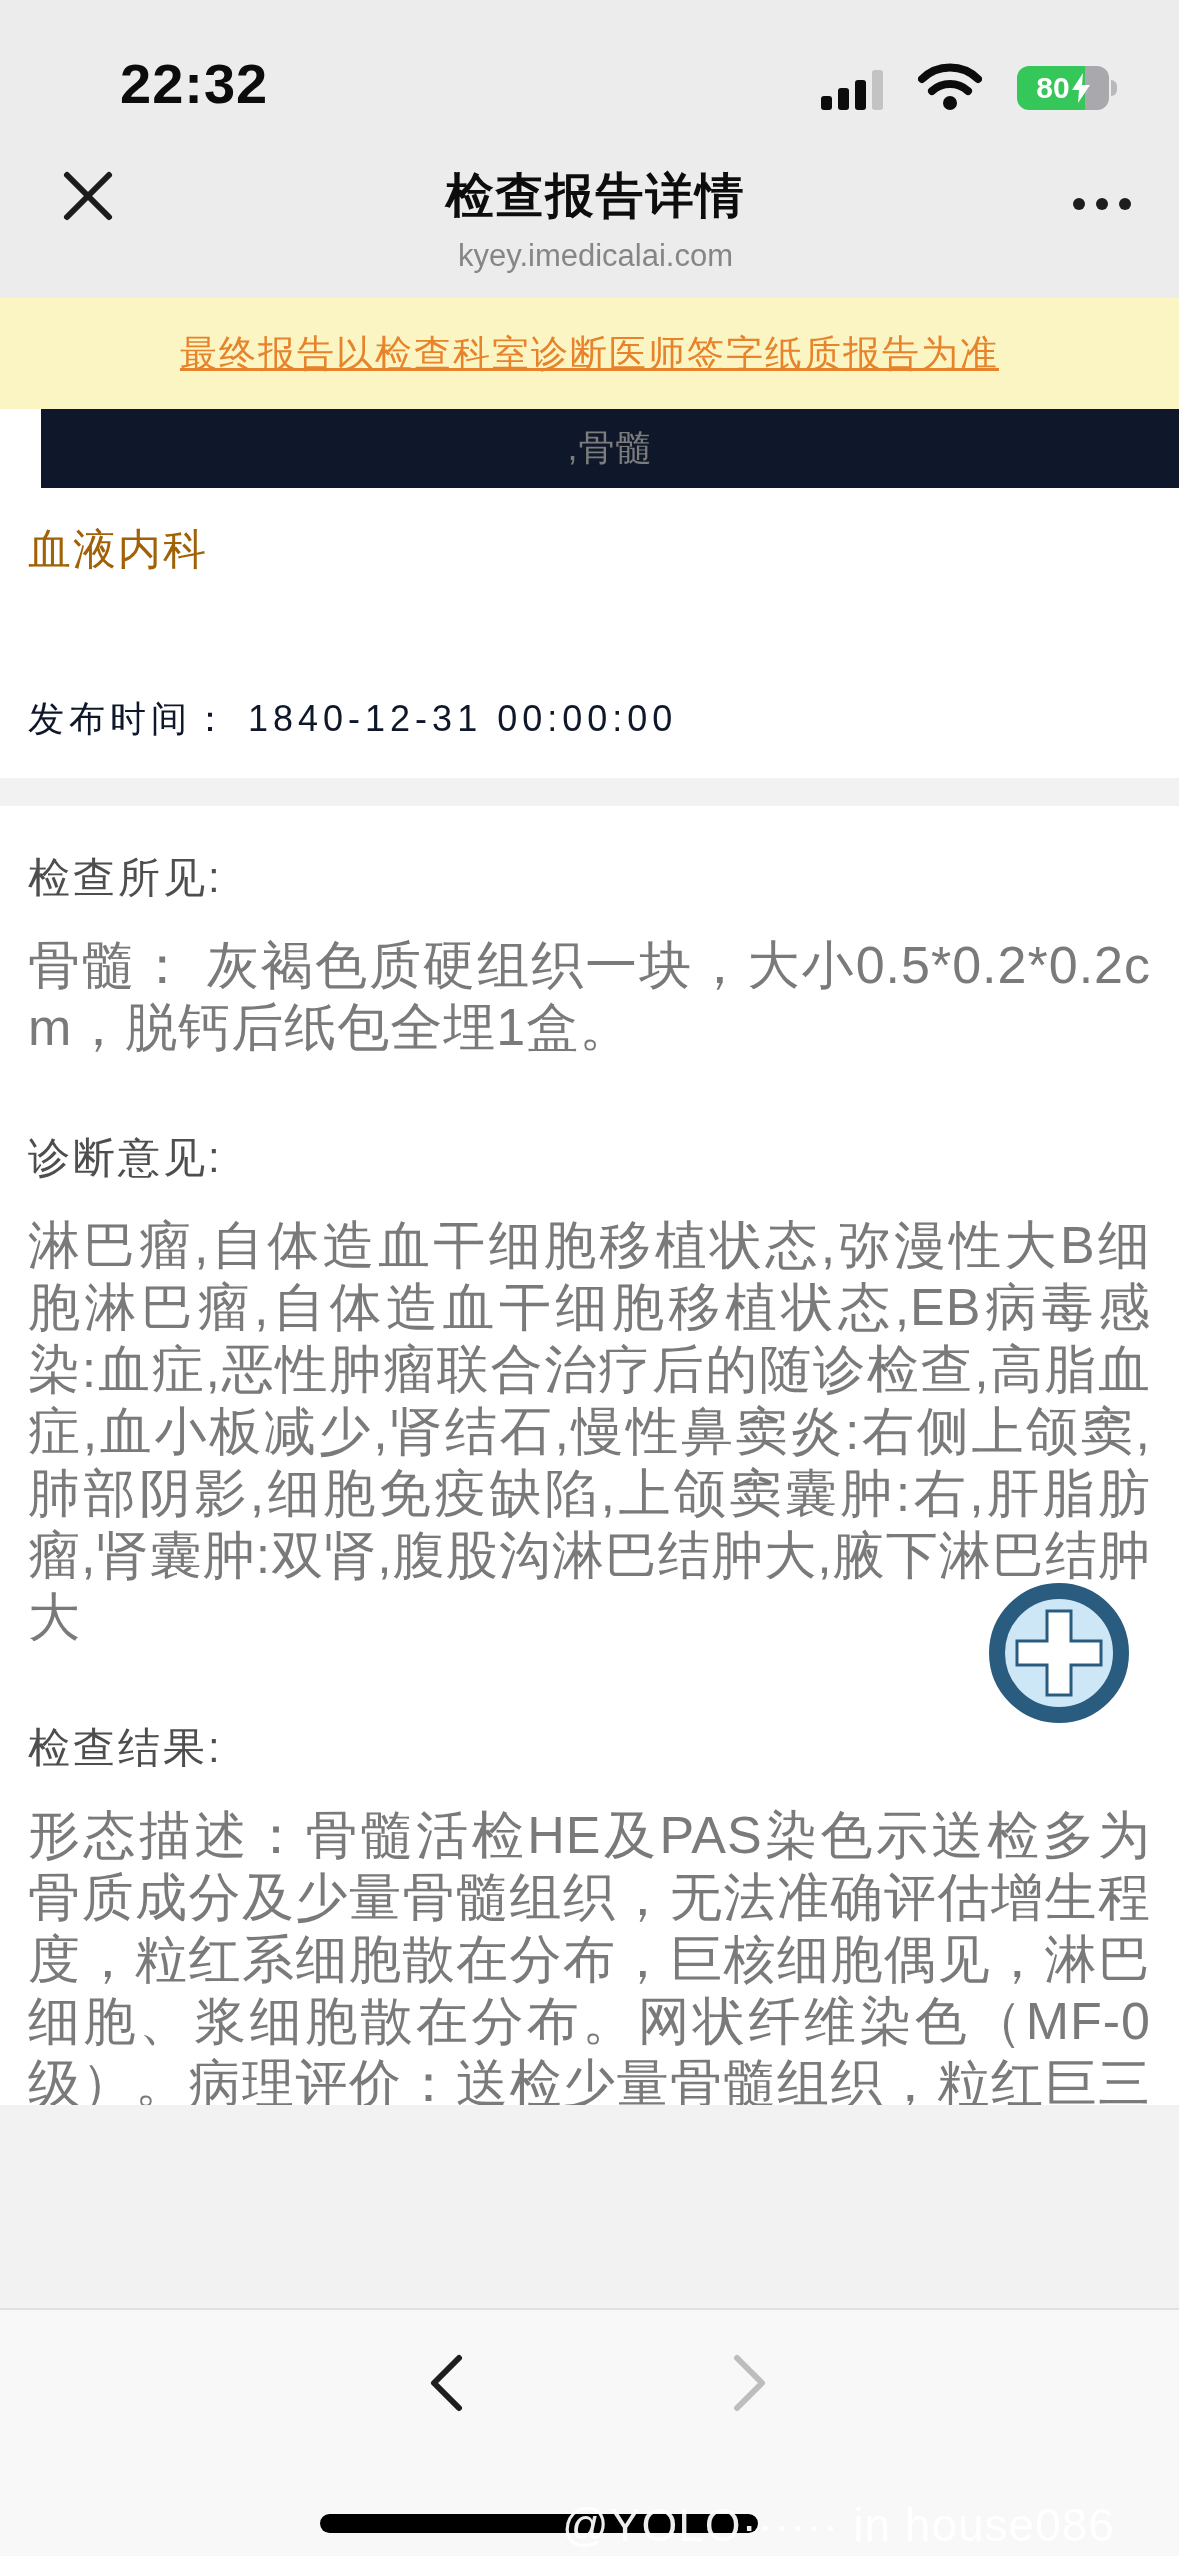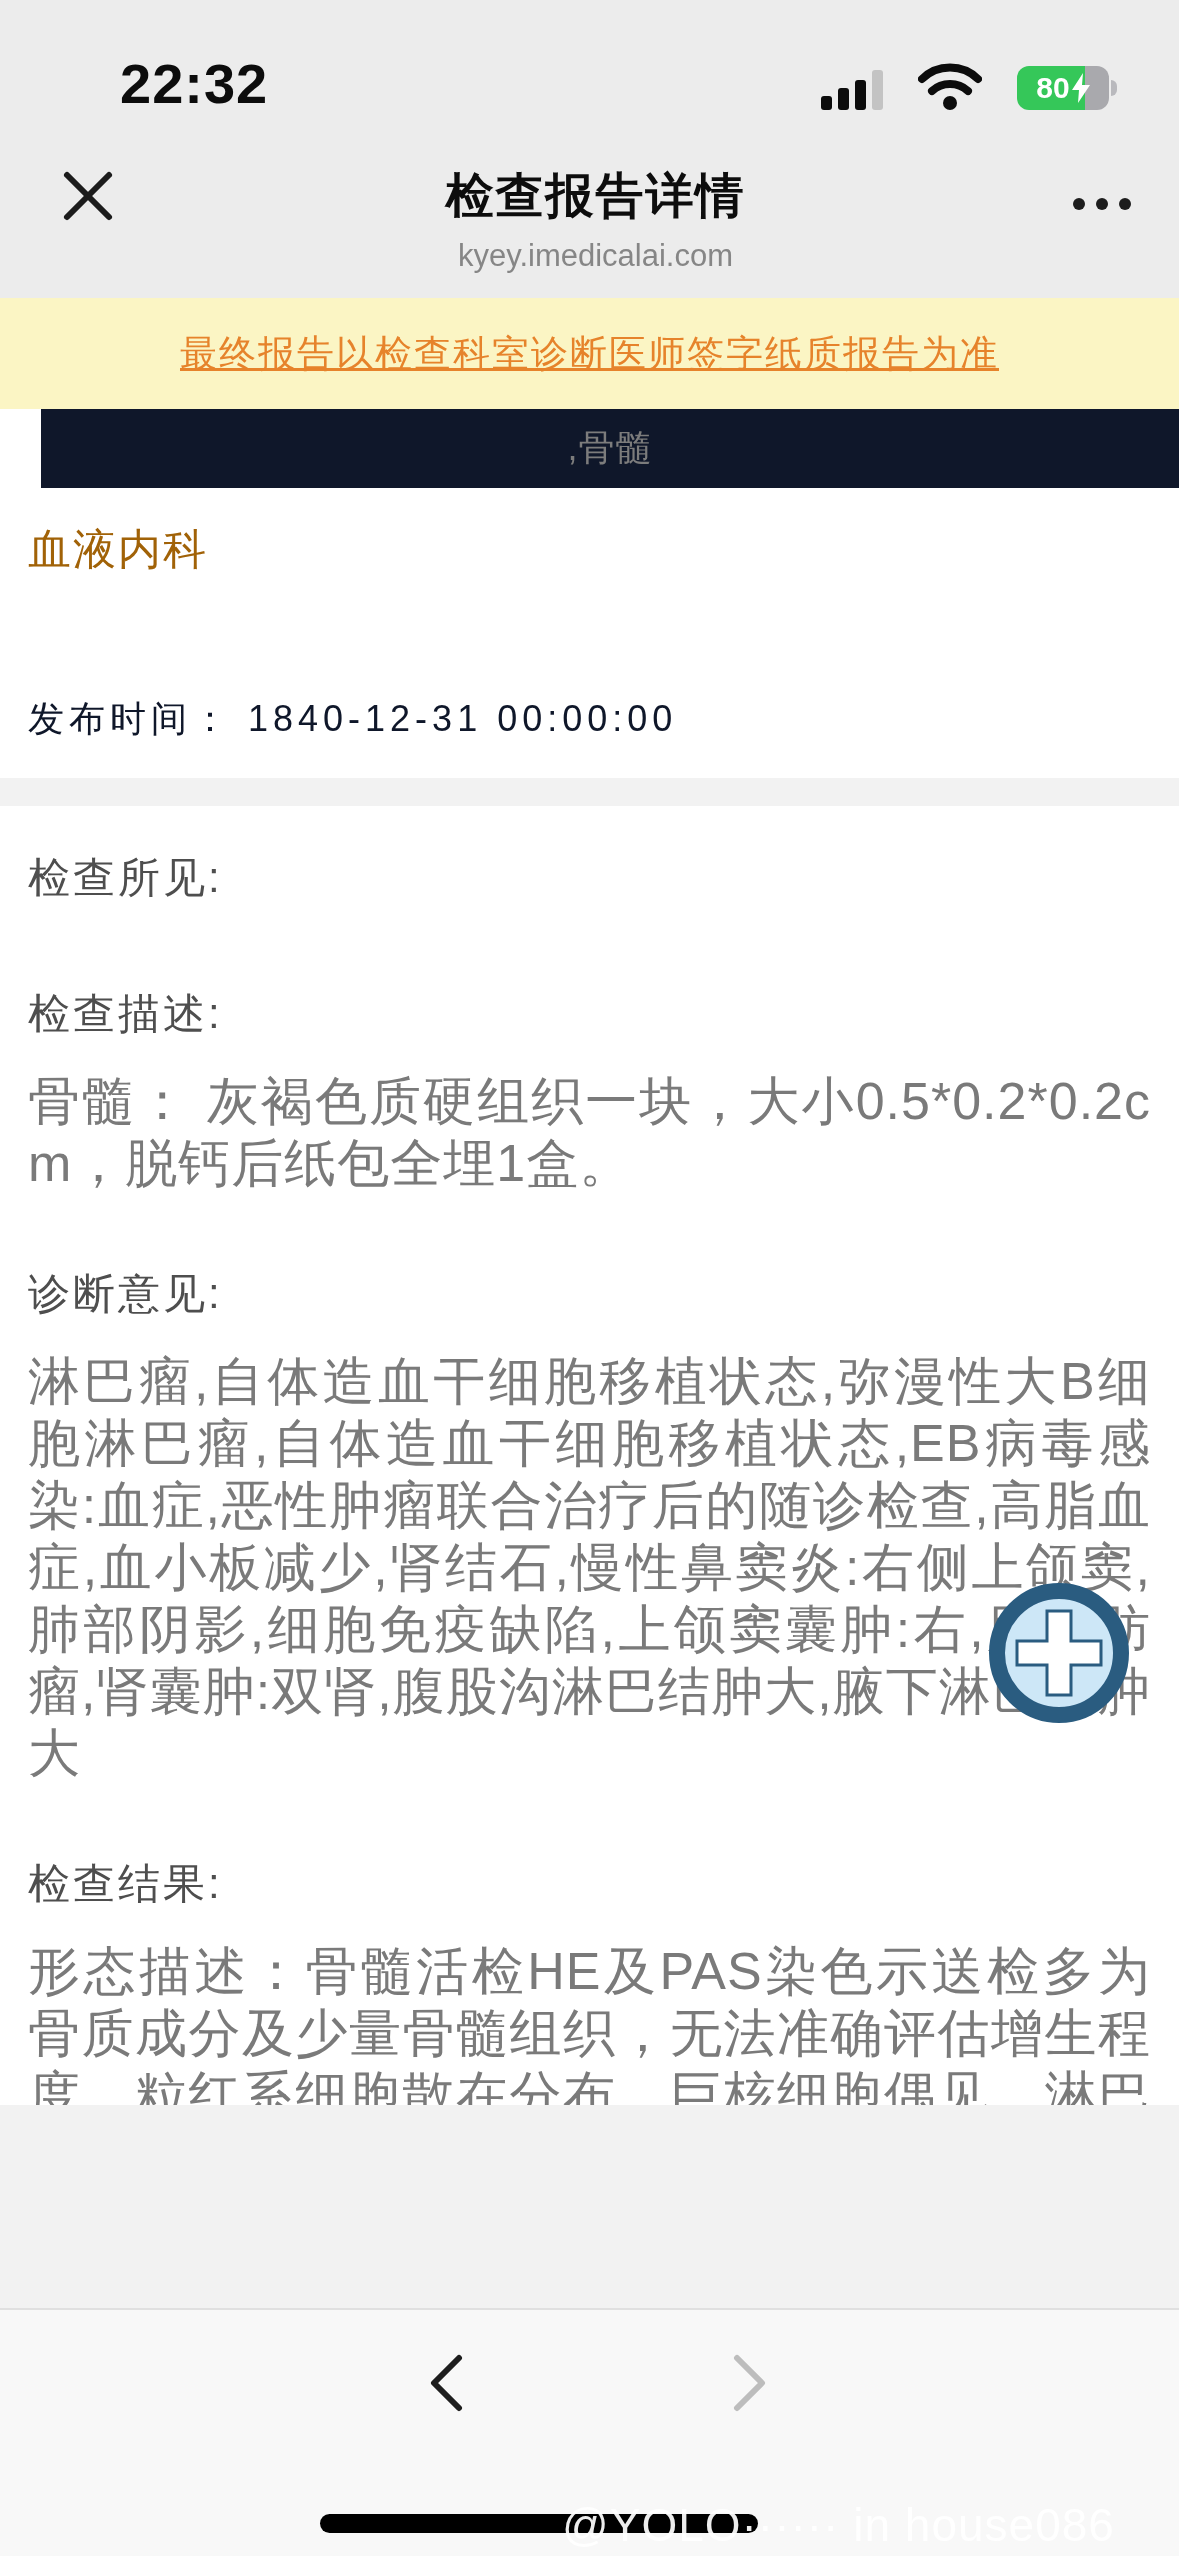--- a/index.html
+++ b/index.html
@@ -112,21 +112,20 @@
 
   <div class="specimen-band">,骨髓</div>
 
   <div class="content">
     <div class="dept">血液内科</div>
     <div class="publish">发布时间： 1840-12-31 00:00:00</div>
     <div class="divider"></div>
 
     <div class="sec-h first">检查所见:</div>
 
-    <div class="sec-h gap-lg">检查描述:</div>
     <div class="sec-body">骨髓： 灰褐色质硬组织一块，大小0.5*0.2*0.2cm，脱钙后纸包全埋1盒。</div>
 
     <div class="sec-h gap-xl">诊断意见:</div>
     <div class="sec-body">淋巴瘤,自体造血干细胞移植状态,弥漫性大B细胞淋巴瘤,自体造血干细胞移植状态,EB病毒感染:血症,恶性肿瘤联合治疗后的随诊检查,高脂血症,血小板减少,肾结石,慢性鼻窦炎:右侧上颌窦,肺部阴影,细胞免疫缺陷,上颌窦囊肿:右,肝脂肪瘤,肾囊肿:双肾,腹股沟淋巴结肿大,腋下淋巴结肿大</div>
 
     <div class="sec-h gap-xl">检查结果:</div>
     <div class="sec-body">形态描述：骨髓活检HE及PAS染色示送检多为骨质成分及少量骨髓组织，无法准确评估增生程度，粒红系细胞散在分布，巨核细胞偶见，淋巴细胞、浆细胞散在分布。网状纤维染色（MF-0级）。病理评价：送检少量骨髓组织，粒红巨三系细胞可见，未见原始细胞、异常淋巴细胞和转移性病变，请结合临床及其他检查综合判断。</div>
   </div>
 
   <div class="gray-spacer"></div>

